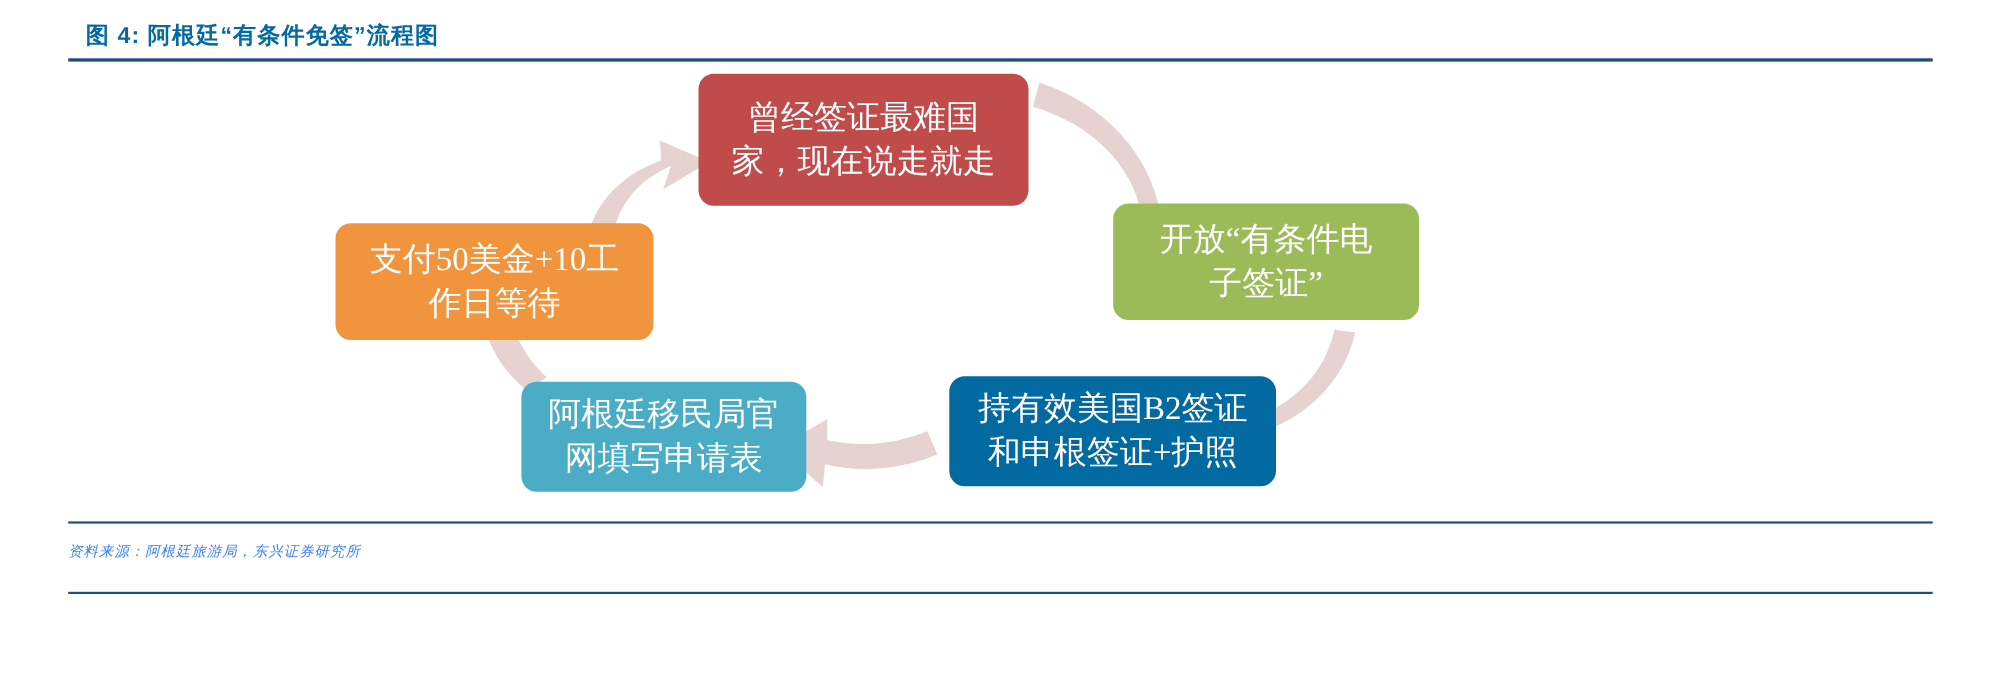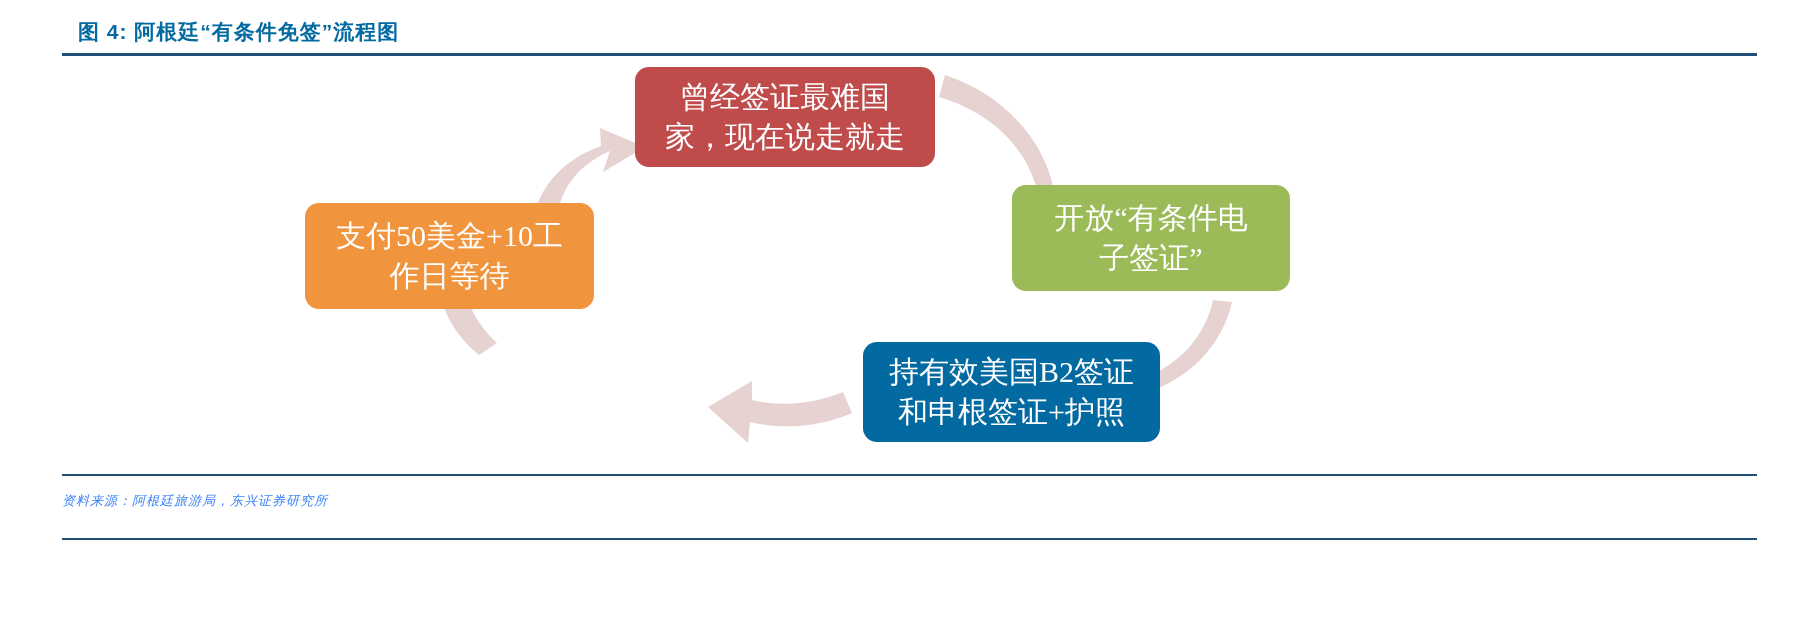--- a/index.html
+++ b/index.html
@@ -94,21 +94,21 @@
     text-align: center;
     color: #ffffff;
     font-family: "Liberation Serif", serif;
     font-size: 30px;
     line-height: 1.32;
     padding: 6px 14px;
     white-space: pre-line;
     z-index: 3;
   }
 
-  .node-red    { left: 635px; top:  12px; width: 300px; height: 100px; background: #BF4B4B; }
+  .node-red    { left: 635px; top:  12px; width: 300px; height: 120px; background: #BF4B4B; }
   .node-green  { left: 992px; top: 130px; width: 278px; height: 106px; background: #9BBB59; margin-left: 20px; }
   .node-purple { left: 863px; top: 287px; width: 297px; height: 100px; background: #0369a1; }
   .node-blue   { left: 474px; top: 292px; width: 259px; height: 100px; background: #4BACC6; }
   .node-orange { left: 305px; top: 128px; width: 289px; height: 106px; background: #F0943E; margin-top: 20px; }
 </style>
 </head>
 <body>
 
 <div class="fig-title">图 4: 阿根廷“有条件免签”流程图</div>
 
@@ -146,20 +146,22 @@
 
   <div class="node node-red">曾经签证最难国
 家，现在说走就走</div>
 
   <div class="node node-green">开放“有条件电
 子签证”</div>
 
   <div class="node node-purple">持有效美国B2签证
 和申根签证+护照</div>
 
+  <div class="node node-blue">阿根廷移民局官
+网填写申请表</div>
 
   <div class="node node-orange">支付50美金+10工
 作日等待</div>
 </div>
 
 <div class="rule-bottom"></div>
 
 <div class="source-line">资料来源：阿根廷旅游局，东兴证券研究所</div>
 
 <div class="rule-footer"></div>

